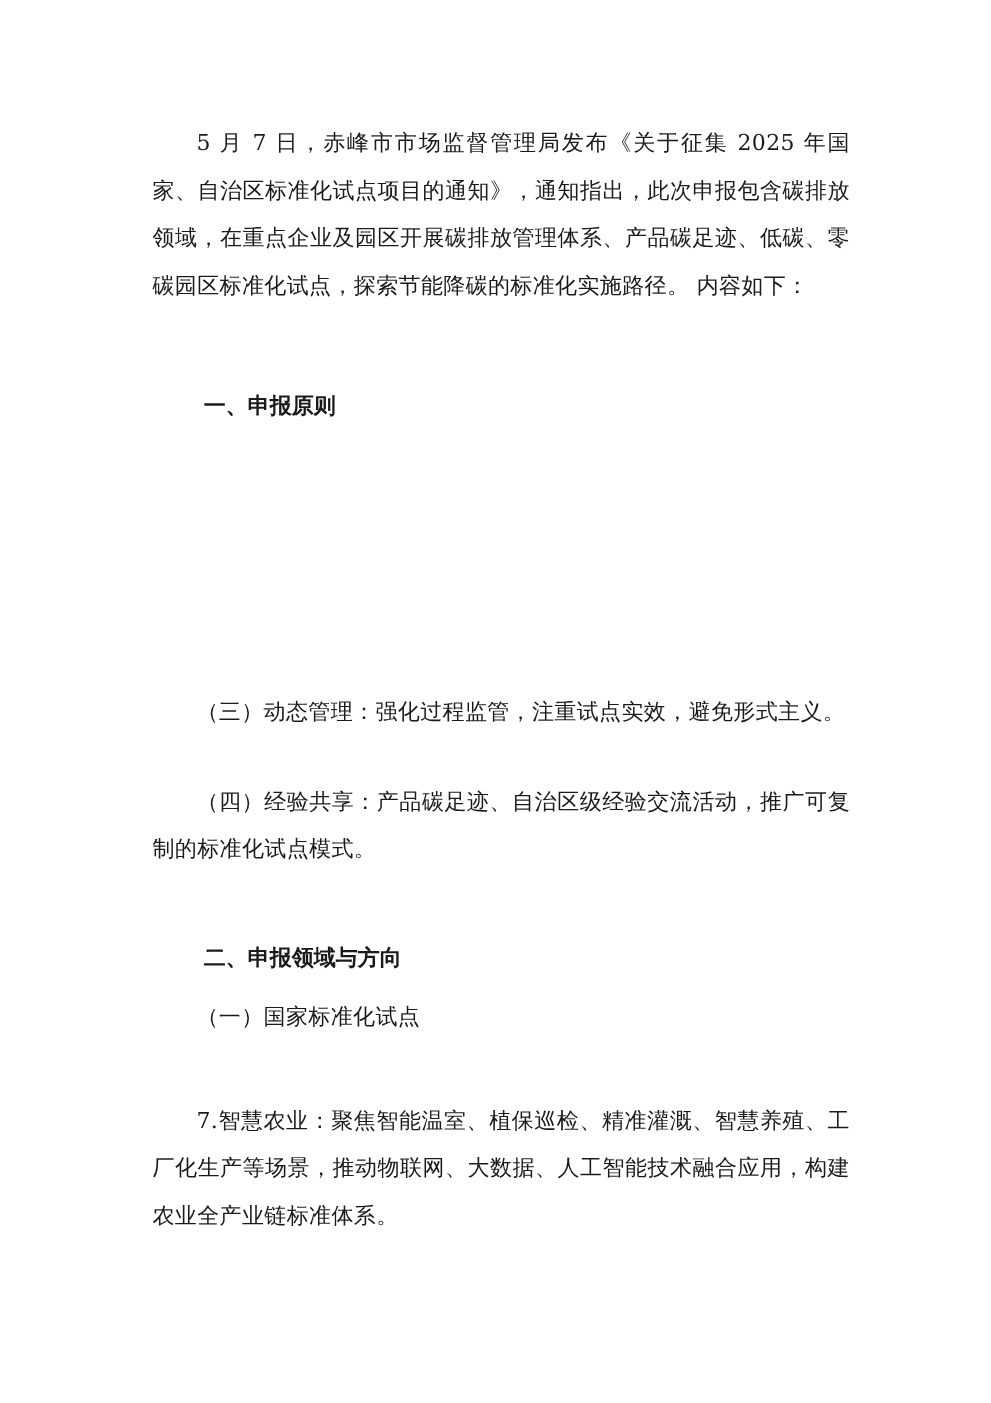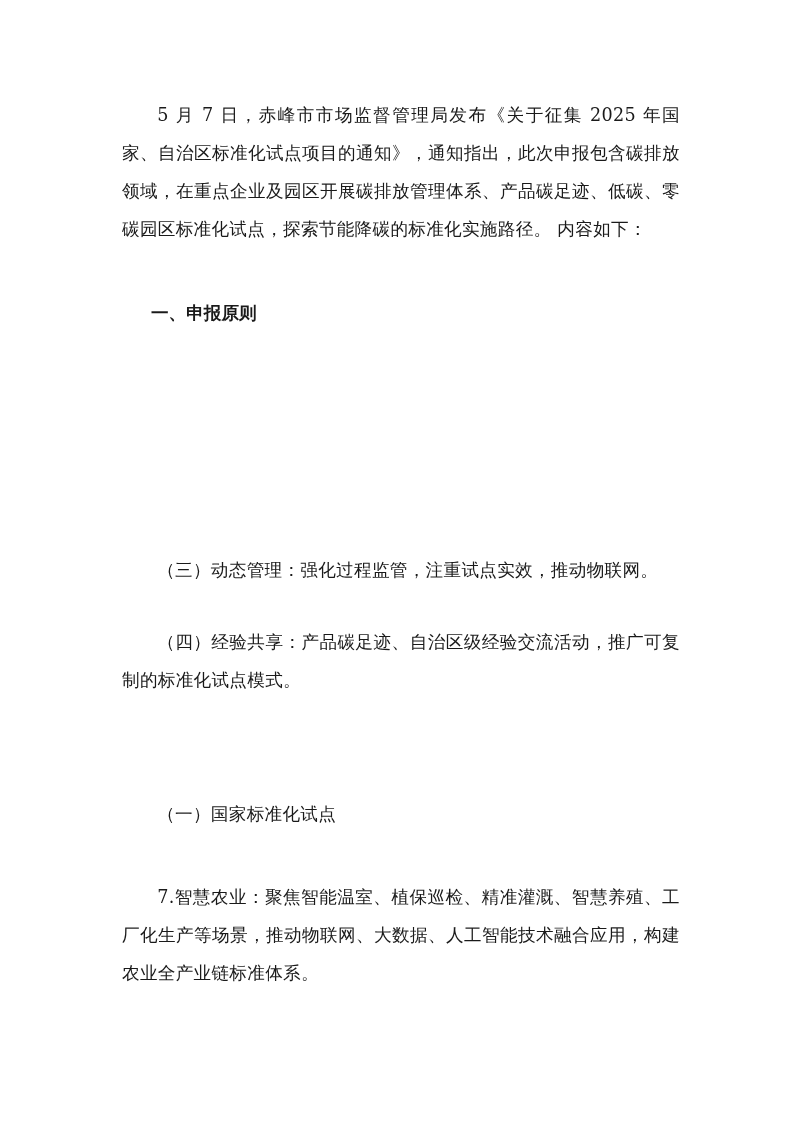--- a/index.html
+++ b/index.html
@@ -33,37 +33,38 @@
       text-align: justify;
       text-indent: 2em;
       margin: 0;
     }
     .heading {
       position: absolute;
       left: 151px;
       font-size: 17.6px;
       font-weight: bold;
       line-height: 38px;
-      margin: 0;
+      margin: 12px;
       font-family: "DejaVu Sans", "Liberation Sans", sans-serif;
     }
   </style>
 </head>
 <body>
 
 <div class="page">
 
   <p class="text-block" style="top:96px;">5 月 7 日，赤峰市市场监督管理局发布《关于征集 2025 年国家、自治区标准化试点项目的通知》，通知指出，此次申报包含碳排放领域，在重点企业及园区开展碳排放管理体系、产品碳足迹、低碳、零碳园区标准化试点，探索节能降碳的标准化实施路径。 内容如下：</p>
 
   <h2 class="heading" style="top:294px;">一、申报原则</h2>
 
 
 
-  <p class="text-block" style="top:551px;">（三）动态管理：强化过程监管，注重试点实效，推动物联网。</p>
+  <p class="text-block" style="top:551px;">（三）动态管理：强化过程监管，注重试点实效，避免形式主义。</p>
 
   <p class="text-block" style="top:623px;">（四）经验共享：产品碳足迹、自治区级经验交流活动，推广可复制的标准化试点模式。</p>
 
+  <h2 class="heading" style="top:736px;">二、申报领域与方向</h2>
 
   <p class="text-block" style="top:795px;">（一）国家标准化试点</p>
 
   <p class="text-block" style="top:878px;">7.智慧农业：聚焦智能温室、植保巡检、精准灌溉、智慧养殖、工厂化生产等场景，推动物联网、大数据、人工智能技术融合应用，构建农业全产业链标准体系。</p>
 
 </div>
 
 </body></html>

